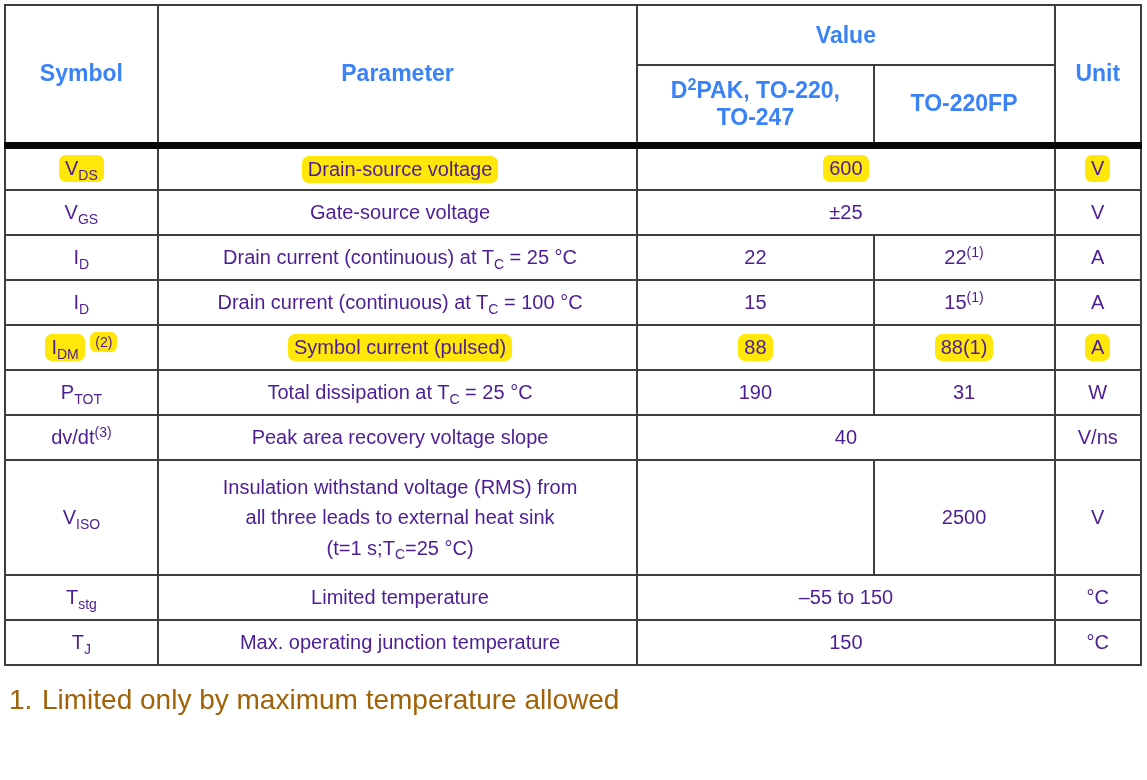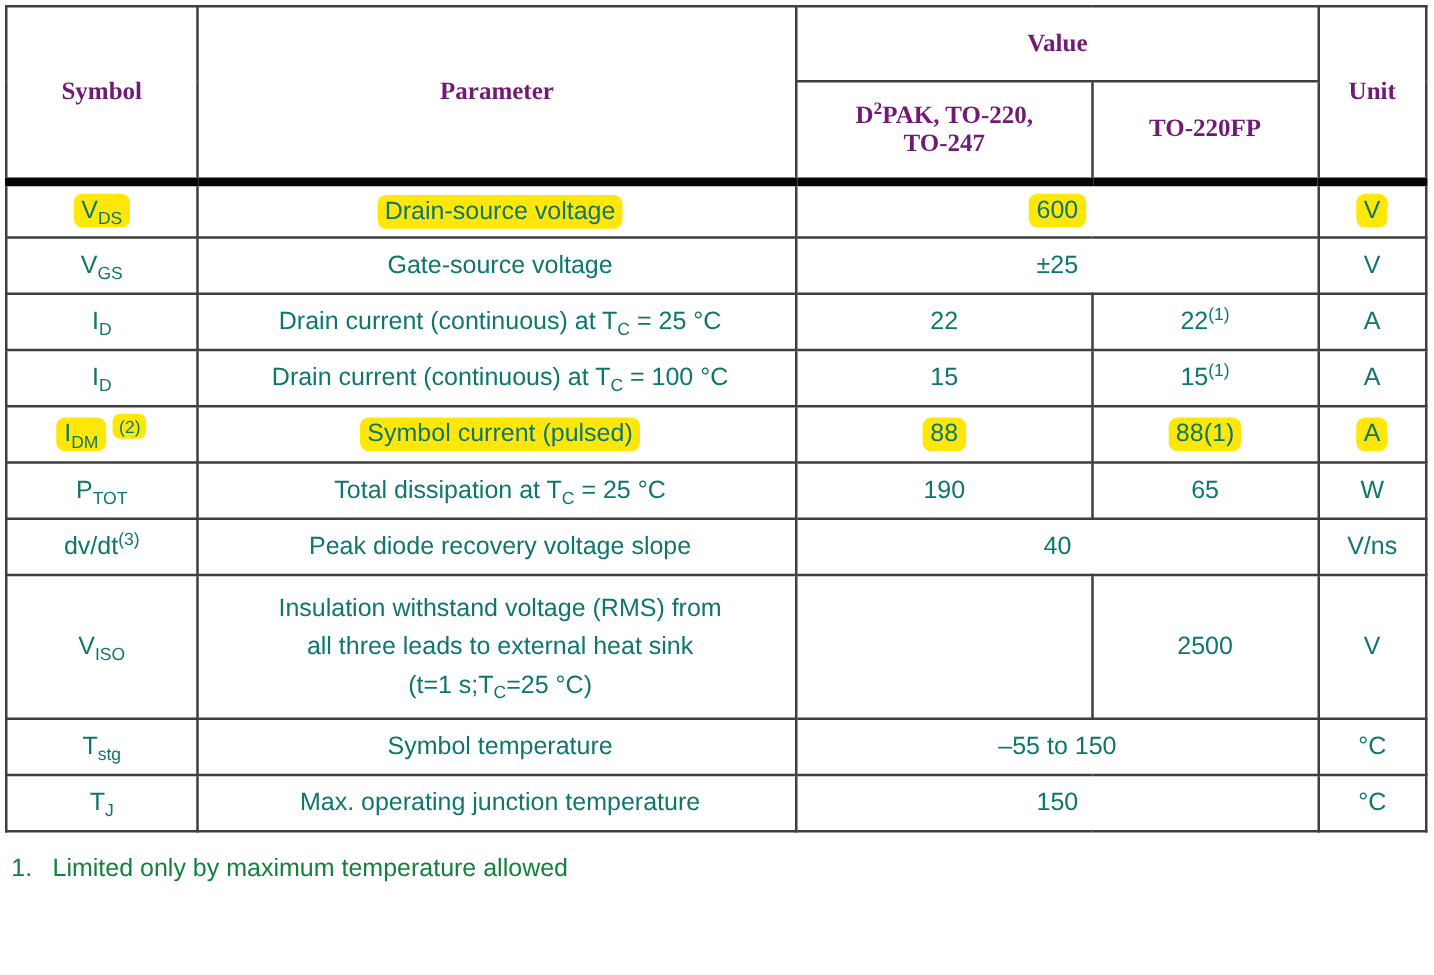--- a/index.html
+++ b/index.html
@@ -28,39 +28,38 @@
     border: 2px solid #2f2f2f;
   }
   table.ratings th,
   table.ratings td {
     border: 2px solid #3f3f3f;
     vertical-align: middle;
     overflow: hidden;
   }
   thead th {
     font-weight: bold;
-    font-size: 20px;
+    font-size: 23px;
     text-align: center;
-    color: #701a75;
+    color: #3b82f6;
     background: #ffffff;
-    font-family: Liberation Serif, serif;
   }
   tr.head-top { height: 60px; }
   tr.head-sub { height: 80px; }
   
   thead tr.head-sub th,
   thead th.full-span {
     border-bottom: 7px solid #050505;
   }
   thead th.c-valgroup { border-bottom: 2px solid #3f3f3f; }
   tbody tr { height: 45px; }
   tbody tr.tall { height: 115px; }
   tbody td {
     font-size: 20px;
-    color: #0f766e;
+    color: #4c1d95;
   }
   td.sym, td.v1, td.v2, td.vspan, td.unit {
     text-align: center;
   }
   td.par {
     text-align: center;
     padding: 3px 8px 3px 13px;
     line-height: 1.52;
   }
   sub {
@@ -84,22 +83,22 @@
     box-decoration-break: clone;
   }
   sup.hl, sub.hl {
     padding: 2px 5px;
     border-radius: 6px;
   }
   .footnotes {
     margin: 16px 0 0 9px;
   }
   .footnote {
-    font-size: 20px;
-    color: #15803d;
+    font-size: 28px;
+    color: #a16207;
     margin-bottom: 14px;
     line-height: 1.3;
   }
   .fn-num {
     display: inline-block;
     min-width: 24px;
     margin-right: 9px;
   }
 </style>
 </head>
@@ -157,39 +156,39 @@
           <td class="sym"><span class="hl">I<sub>DM</sub></span> <sup class="hl">(2)</sup></td>
           <td class="par"><span class="hl">Symbol current (pulsed)</span></td>
           <td class="v1"><span class="hl">88</span></td>
           <td class="v2"><span class="hl">88(1)</span></td>
           <td class="unit"><span class="hl">A</span></td>
         </tr>
         <tr>
           <td class="sym">P<sub>TOT</sub></td>
           <td class="par">Total dissipation at T<sub>C</sub> = 25 °C</td>
           <td class="v1">190</td>
-          <td class="v2">65</td>
+          <td class="v2">31</td>
           <td class="unit">W</td>
         </tr>
         <tr>
           <td class="sym">dv/dt<sup>(3)</sup></td>
-          <td class="par">Peak diode recovery voltage slope</td>
+          <td class="par">Peak area recovery voltage slope</td>
           <td class="vspan" colspan="2">40</td>
           <td class="unit">V/ns</td>
         </tr>
         <tr class="tall">
           <td class="sym">V<sub>ISO</sub></td>
           <td class="par">Insulation withstand voltage (RMS) from<br>all three leads to external heat sink<br>(t=1 s;T<sub>C</sub>=25 °C)</td>
           <td class="v1"></td>
           <td class="v2">2500</td>
           <td class="unit">V</td>
         </tr>
         <tr>
           <td class="sym">T<sub>stg</sub></td>
-          <td class="par">Symbol temperature</td>
+          <td class="par">Limited temperature</td>
           <td class="vspan" colspan="2">–55 to 150</td>
           <td class="unit">°C</td>
         </tr>
         <tr>
           <td class="sym">T<sub>J</sub></td>
           <td class="par">Max. operating junction temperature</td>
           <td class="vspan" colspan="2">150</td>
           <td class="unit">°C</td>
         </tr>
       </tbody>

